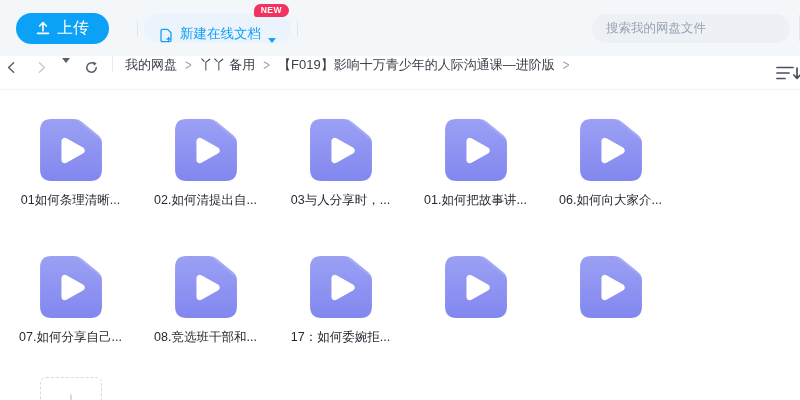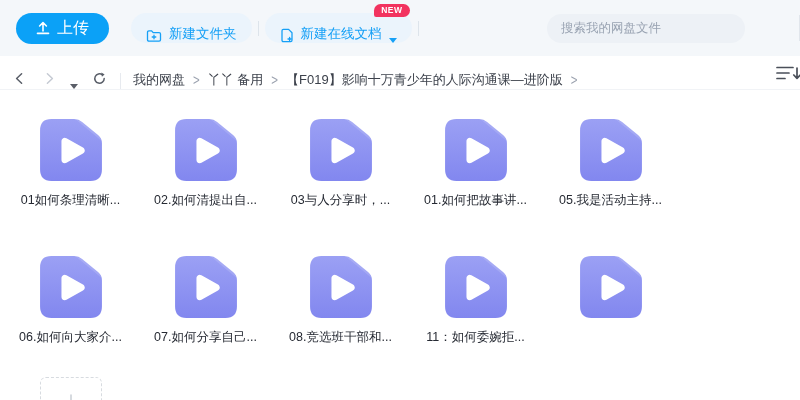--- a/index.html
+++ b/index.html
@@ -43,39 +43,38 @@
     border-right: 4.5px solid transparent;
     border-top: 5.5px solid #16a0f6;
   }
   .new-badge {
     position: absolute; top: -9px; right: 2px;
     background: #f2335f;
     color: #ffffff; font-size: 8.5px; font-weight: bold; letter-spacing: .5px;
     padding: 2px 7px 2px; border-radius: 9px 9px 9px 3px;
     line-height: 1;
   }
-  .search-wrap { margin-left: auto; display: flex; align-items: center; gap: 45px; }
+  .search-wrap { margin-left: auto; display: flex; align-items: center; }
   .search-input {
     width: 198px; height: 29px;
     border: none; border-radius: 15px;
     background: #edf1f6;
     padding: 0 14px;
     font-size: 12.5px; font-family: inherit; color: #3c414b;
     outline: none;
   }
   .search-input::placeholder { color: #99a3b2; }
   .tb-right-div { width: 1px; height: 26px; background: #e1e6ec; margin-left: 9px; flex: none; }
 
   
   .navrow {
     position: absolute; top: 56px; left: 0; right: 0; height: 34px;
     background: #ffffff;
     border-bottom: 1px solid #f1f3f6;
-    display: flex; align-items: flex-end;
-    padding-left: 8px;
+    display: flex; align-items: flex-start;
   }
   .nav-ic { display: inline-flex; align-items: center; justify-content: center; cursor: pointer; flex: none; }
   .nav-ic svg { display: block; }
   .hist-caret {
     width: 0; height: 0; margin: 2px 4px 0 10px;
     border-left: 4px solid transparent;
     border-right: 4px solid transparent;
     border-top: 5px solid #5a5e68;
     cursor: pointer;
   }
@@ -125,29 +124,20 @@
     <span style="display:inline-flex">
       <svg width="14" height="14" viewBox="0 0 14 14">
           <path d="M7 10 V2 M3.6 5 L7 1.6 L10.4 5" stroke="#fff" stroke-width="1.6" fill="none" stroke-linecap="round" stroke-linejoin="round"></path>
           <path d="M1.5 12.4 H12.5" stroke="#fff" stroke-width="1.6" stroke-linecap="round"></path>
         </svg>
     </span>
     <span>上传</span>
   </button>
 
   <div class="btn-group">
-    <button class="btn-light">
-      <span style="display:inline-flex">
-        <svg width="16" height="14" viewBox="0 0 16 14">
-            <path d="M1.5 3.2 Q1.5 1.8 2.9 1.8 H5.6 L7.2 3.6 H13.1 Q14.5 3.6 14.5 5 V10.8 Q14.5 12.2 13.1 12.2 H2.9 Q1.5 12.2 1.5 10.8 Z" fill="none" stroke="#16a0f6" stroke-width="1.3"></path>
-            <path d="M8 6.2 V9.8 M6.2 8 H9.8" stroke="#16a0f6" stroke-width="1.3" stroke-linecap="round"></path>
-          </svg>
-      </span>
-      <span>新建文件夹</span>
-    </button>
 
     <span class="vdiv"></span>
 
     <button class="btn-light">
       <span class="new-badge">NEW</span>
       <span style="display:inline-flex">
         <svg width="14" height="15" viewBox="0 0 14 15">
             <path d="M2 2.8 Q2 1.4 3.4 1.4 H8.6 L12 4.8 V12.2 Q12 13.6 10.6 13.6 H3.4 Q2 13.6 2 12.2 Z" fill="none" stroke="#16a0f6" stroke-width="1.3" stroke-linejoin="round"></path>
             <path d="M9.6 9.4 V12.6 M8 11 H11.2" stroke="#16a0f6" stroke-width="1.3" stroke-linecap="round"></path>
           </svg>
@@ -265,36 +255,20 @@
           </linearGradient>
         </defs>
         <path d="M13 2 H35 Q39.5 2 42.8 4.8 L58.5 17.8 Q62 20.8 62 25.5 V51 Q62 62 51 62 H13 Q2 62 2 51 V13 Q2 2 13 2 Z" fill="url(#vg3)"></path>
         <path d="M37 2.6 L61.4 23 Q58 9 37 2.6 Z" fill="#ffffff" opacity="0.14"></path>
         <path d="M26 23.5 L26 41.5 L42 32.5 Z" fill="#ffffff" stroke="#ffffff" stroke-width="6.5" stroke-linejoin="round"></path>
       </svg>
     </span>
     <span class="file-label">01.如何把故事讲...</span>
   </div>
 
-  <div class="file-item">
-    <span>
-      <svg width="66" height="66" viewBox="0 0 64 64">
-        <defs>
-          <linearGradient id="vg4" x1="0" y1="0" x2="0" y2="1">
-            <stop offset="0" stop-color="#9ba0f4"></stop>
-            <stop offset="1" stop-color="#8287ef"></stop>
-          </linearGradient>
-        </defs>
-        <path d="M13 2 H35 Q39.5 2 42.8 4.8 L58.5 17.8 Q62 20.8 62 25.5 V51 Q62 62 51 62 H13 Q2 62 2 51 V13 Q2 2 13 2 Z" fill="url(#vg4)"></path>
-        <path d="M37 2.6 L61.4 23 Q58 9 37 2.6 Z" fill="#ffffff" opacity="0.14"></path>
-        <path d="M26 23.5 L26 41.5 L42 32.5 Z" fill="#ffffff" stroke="#ffffff" stroke-width="6.5" stroke-linejoin="round"></path>
-      </svg>
-    </span>
-    <span class="file-label">05.我是活动主持...</span>
-  </div>
 
   <div class="file-item">
     <span>
       <svg width="66" height="66" viewBox="0 0 64 64">
         <defs>
           <linearGradient id="vg5" x1="0" y1="0" x2="0" y2="1">
             <stop offset="0" stop-color="#9ba0f4"></stop>
             <stop offset="1" stop-color="#8287ef"></stop>
           </linearGradient>
         </defs>
@@ -348,21 +322,21 @@
           <linearGradient id="vg9" x1="0" y1="0" x2="0" y2="1">
             <stop offset="0" stop-color="#9ba0f4"></stop>
             <stop offset="1" stop-color="#8287ef"></stop>
           </linearGradient>
         </defs>
         <path d="M13 2 H35 Q39.5 2 42.8 4.8 L58.5 17.8 Q62 20.8 62 25.5 V51 Q62 62 51 62 H13 Q2 62 2 51 V13 Q2 2 13 2 Z" fill="url(#vg9)"></path>
         <path d="M37 2.6 L61.4 23 Q58 9 37 2.6 Z" fill="#ffffff" opacity="0.14"></path>
         <path d="M26 23.5 L26 41.5 L42 32.5 Z" fill="#ffffff" stroke="#ffffff" stroke-width="6.5" stroke-linejoin="round"></path>
       </svg>
     </span>
-    <span class="file-label">11：如何委婉拒...</span>
+    <span class="file-label">17：如何委婉拒...</span>
   </div>
 
   <div class="file-item">
     <span>
       <svg width="66" height="66" viewBox="0 0 64 64">
         <defs>
           <linearGradient id="vg10" x1="0" y1="0" x2="0" y2="1">
             <stop offset="0" stop-color="#9ba0f4"></stop>
             <stop offset="1" stop-color="#8287ef"></stop>
           </linearGradient>

